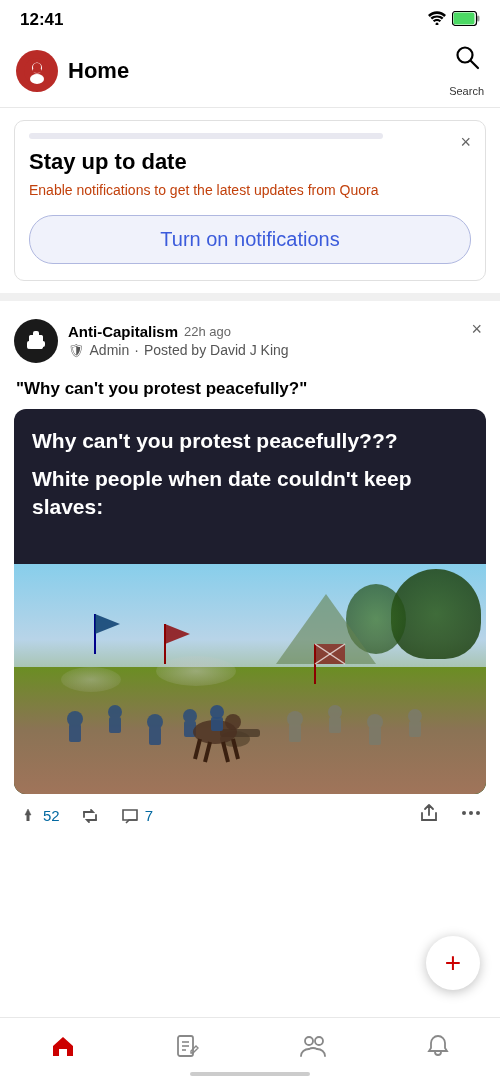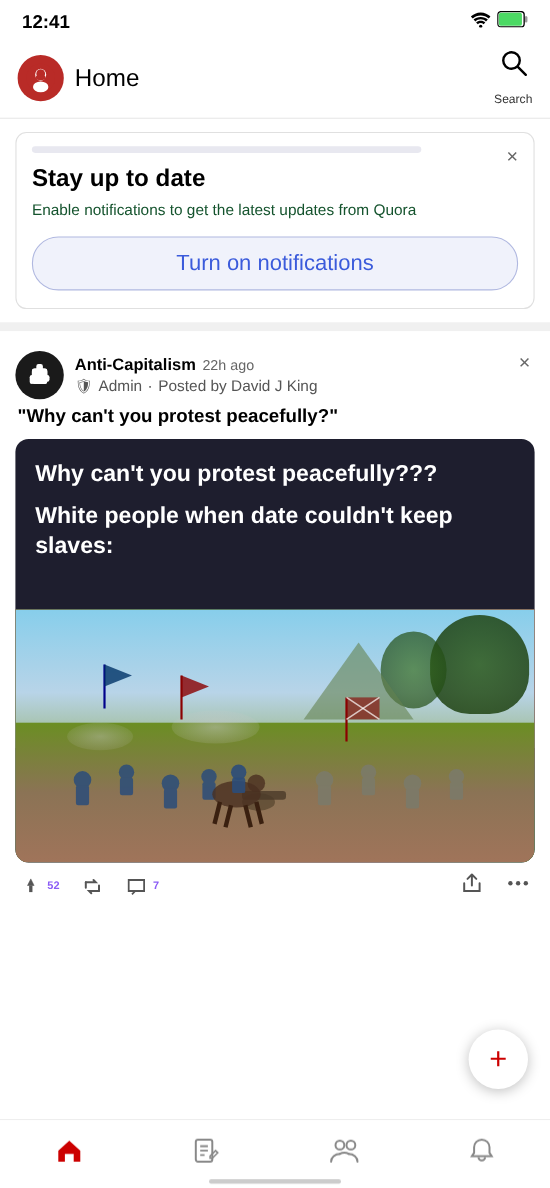--- a/index.html
+++ b/index.html
@@ -53,21 +53,21 @@
       background: #b92b27;
       display: flex;
       align-items: center;
       justify-content: center;
       color: #fff;
       font-size: 22px;
       font-weight: bold;
     }
     .header-title {
       font-size: 22px;
-      font-weight: 400;
+      font-weight: 700;
       color: #000;
     }
     .search-btn {
       display: flex;
       flex-direction: column;
       align-items: center;
       gap: 15px;
       background: none;
       border: none;
       cursor: pointer;
@@ -109,21 +109,21 @@
       line-height: 1;
     }
     .notification-title {
       font-size: 22px;
       font-weight: 700;
       color: #000;
       margin-bottom: 6px;
     }
     .notification-desc {
       font-size: 14px;
-      color: #14532d;
+      color: #c2410c;
       line-height: 1.4;
       margin-bottom: 14px;
     }
     .notification-btn {
       display: block;
       width: 100%;
       padding: 12px;
       border: 1.5px solid #b0b8e0;
       border-radius: 24px;
       background: #f0f2fb;
@@ -144,21 +144,21 @@
     
     .feed-card {
       padding: 14px 14px 0;
       background: #fff;
       position: relative;
     }
     .feed-card-header {
       display: flex;
       align-items: flex-start;
       justify-content: space-between;
-      margin-bottom: 6px;
+      margin-bottom: 16px;
     }
     .feed-card-header-left {
       display: flex;
       align-items: center;
       gap: 10px;
     }
     .feed-avatar {
       width: 44px;
       height: 44px;
       border-radius: 50%;
@@ -262,23 +262,22 @@
       align-items: center;
       gap: 5px;
       font-size: 15px;
       color: #555;
       cursor: pointer;
     }
     .action-item.upvote {
       color: #333;
     }
     .action-count {
-      font-size: 10px;
-      color: #8b5cf6;
-      font-weight: bold;
+      font-size: 15px;
+      color: #0369a1;
     }
     .action-spacer { flex: 1; }
     .action-share, .action-more {
       font-size: 22px;
       color: #555;
       cursor: pointer;
     }
 
     
     .fab {

